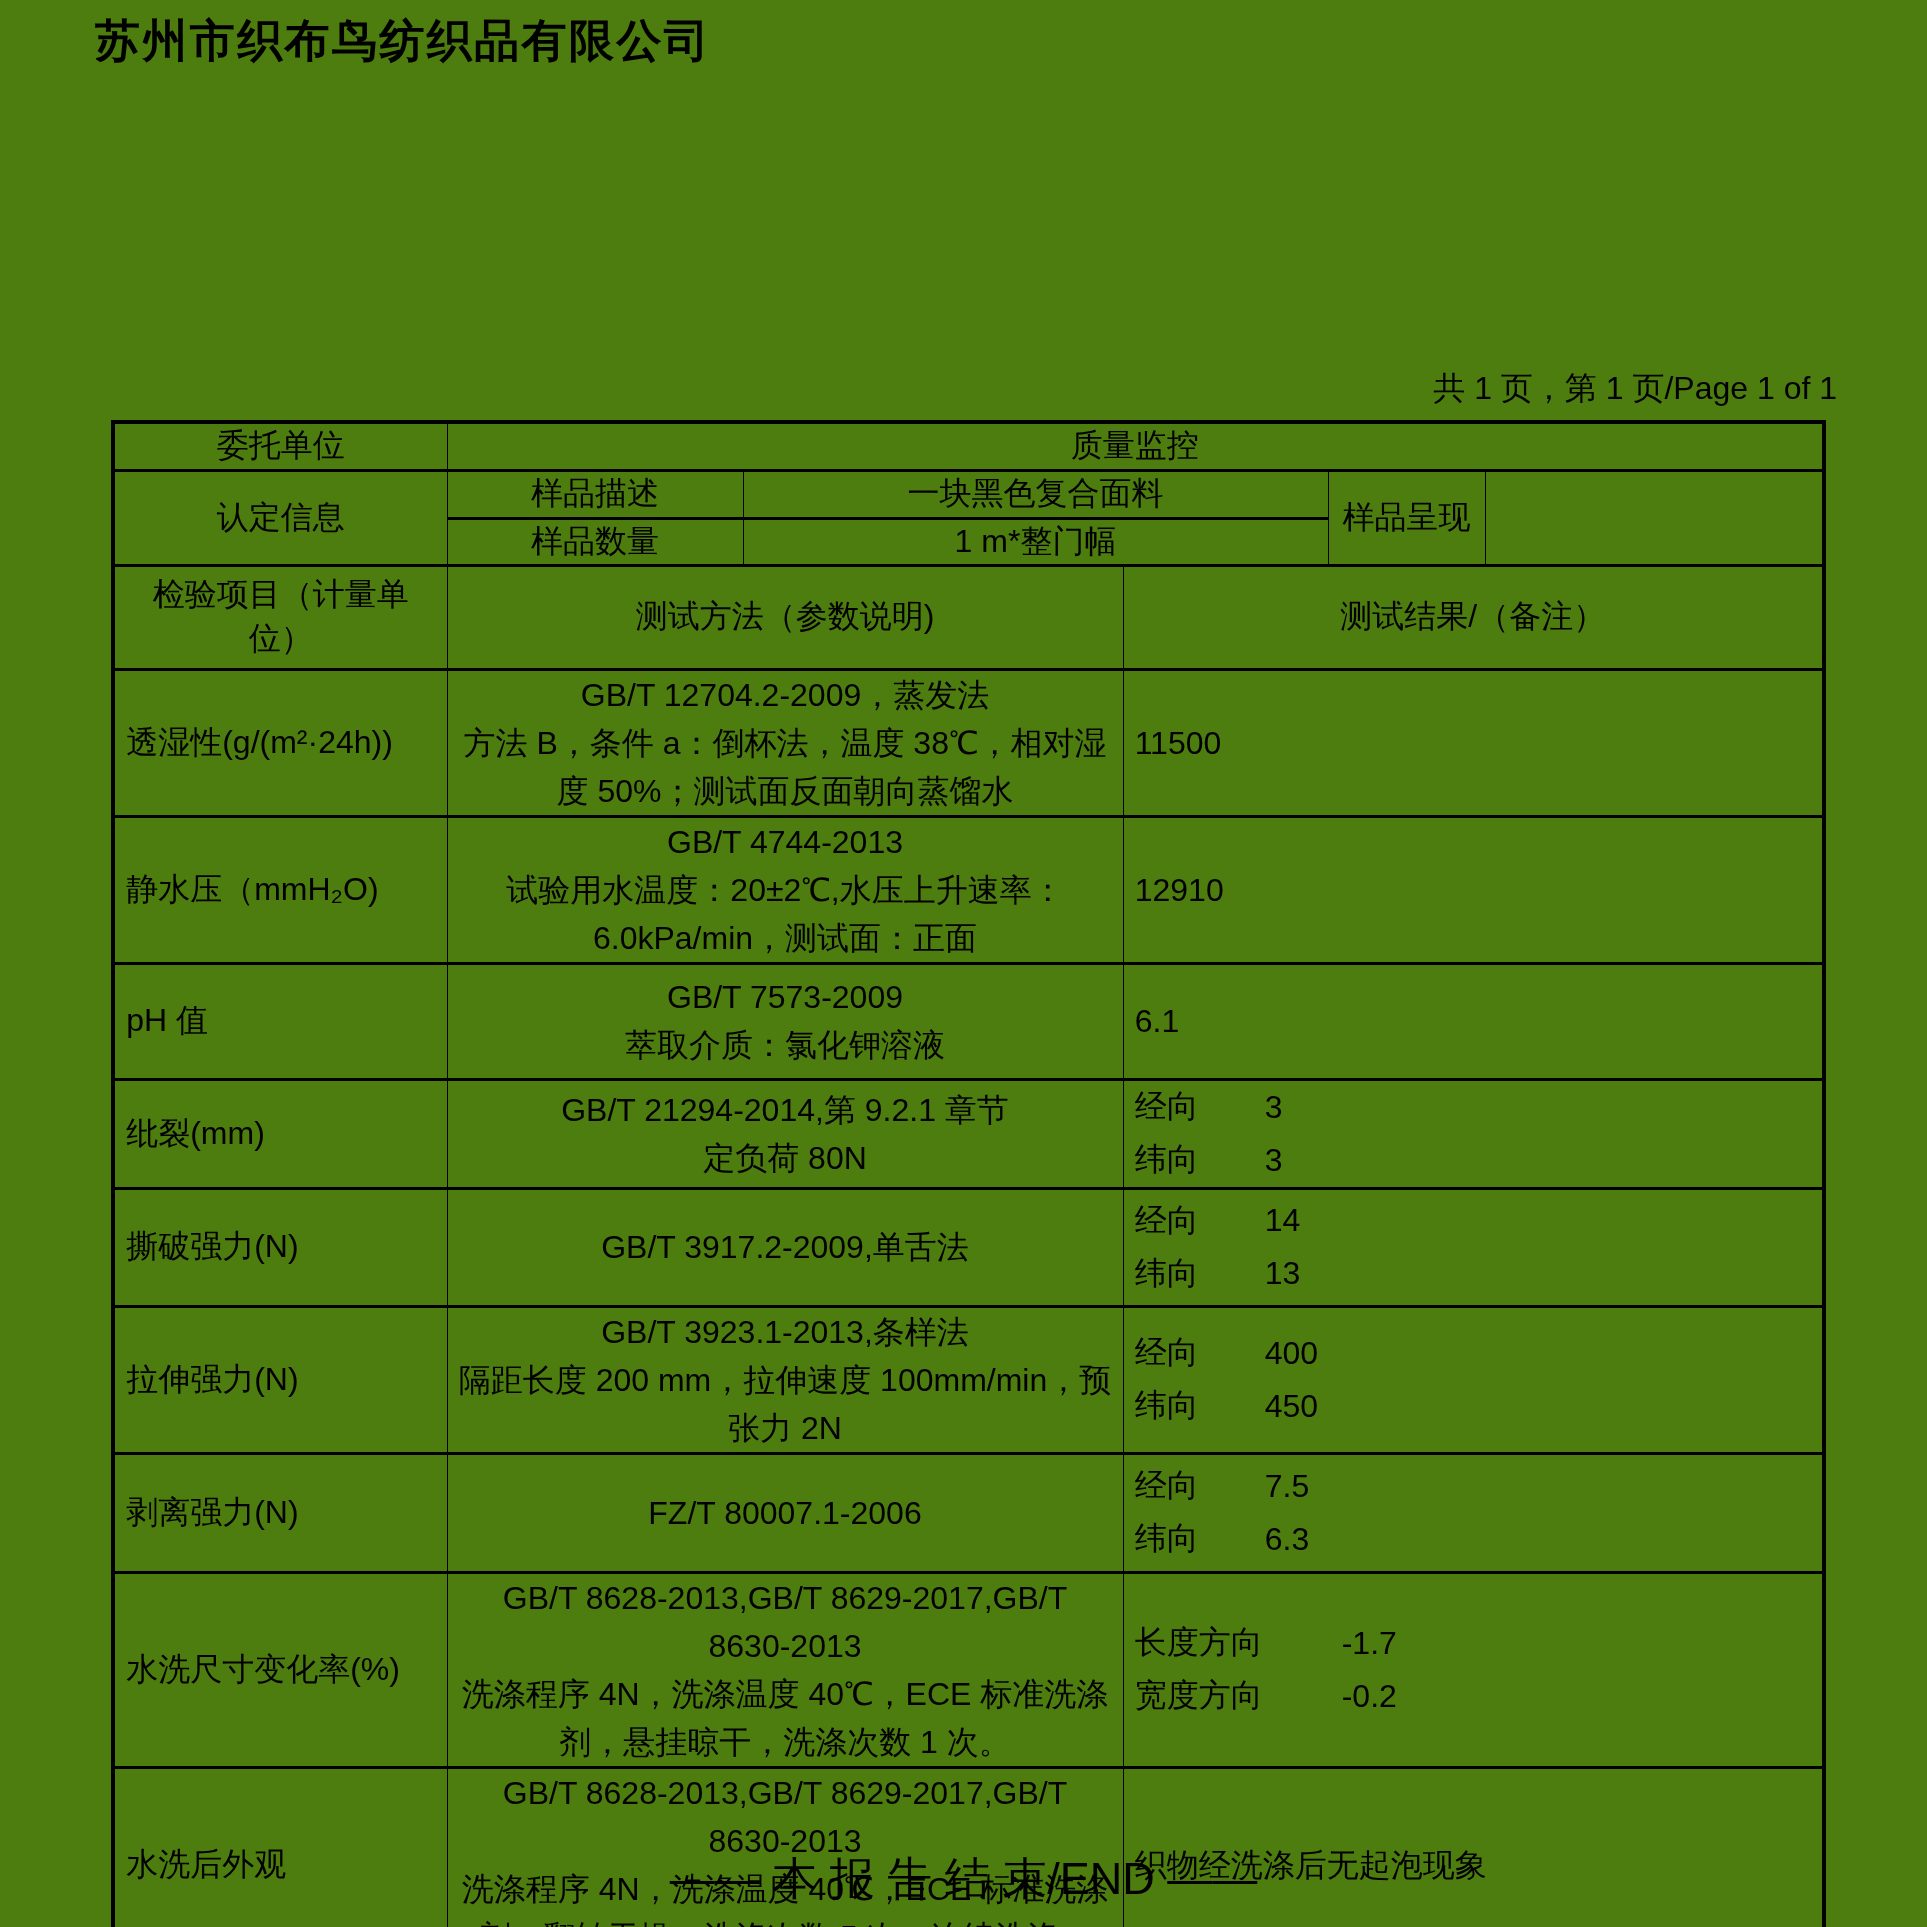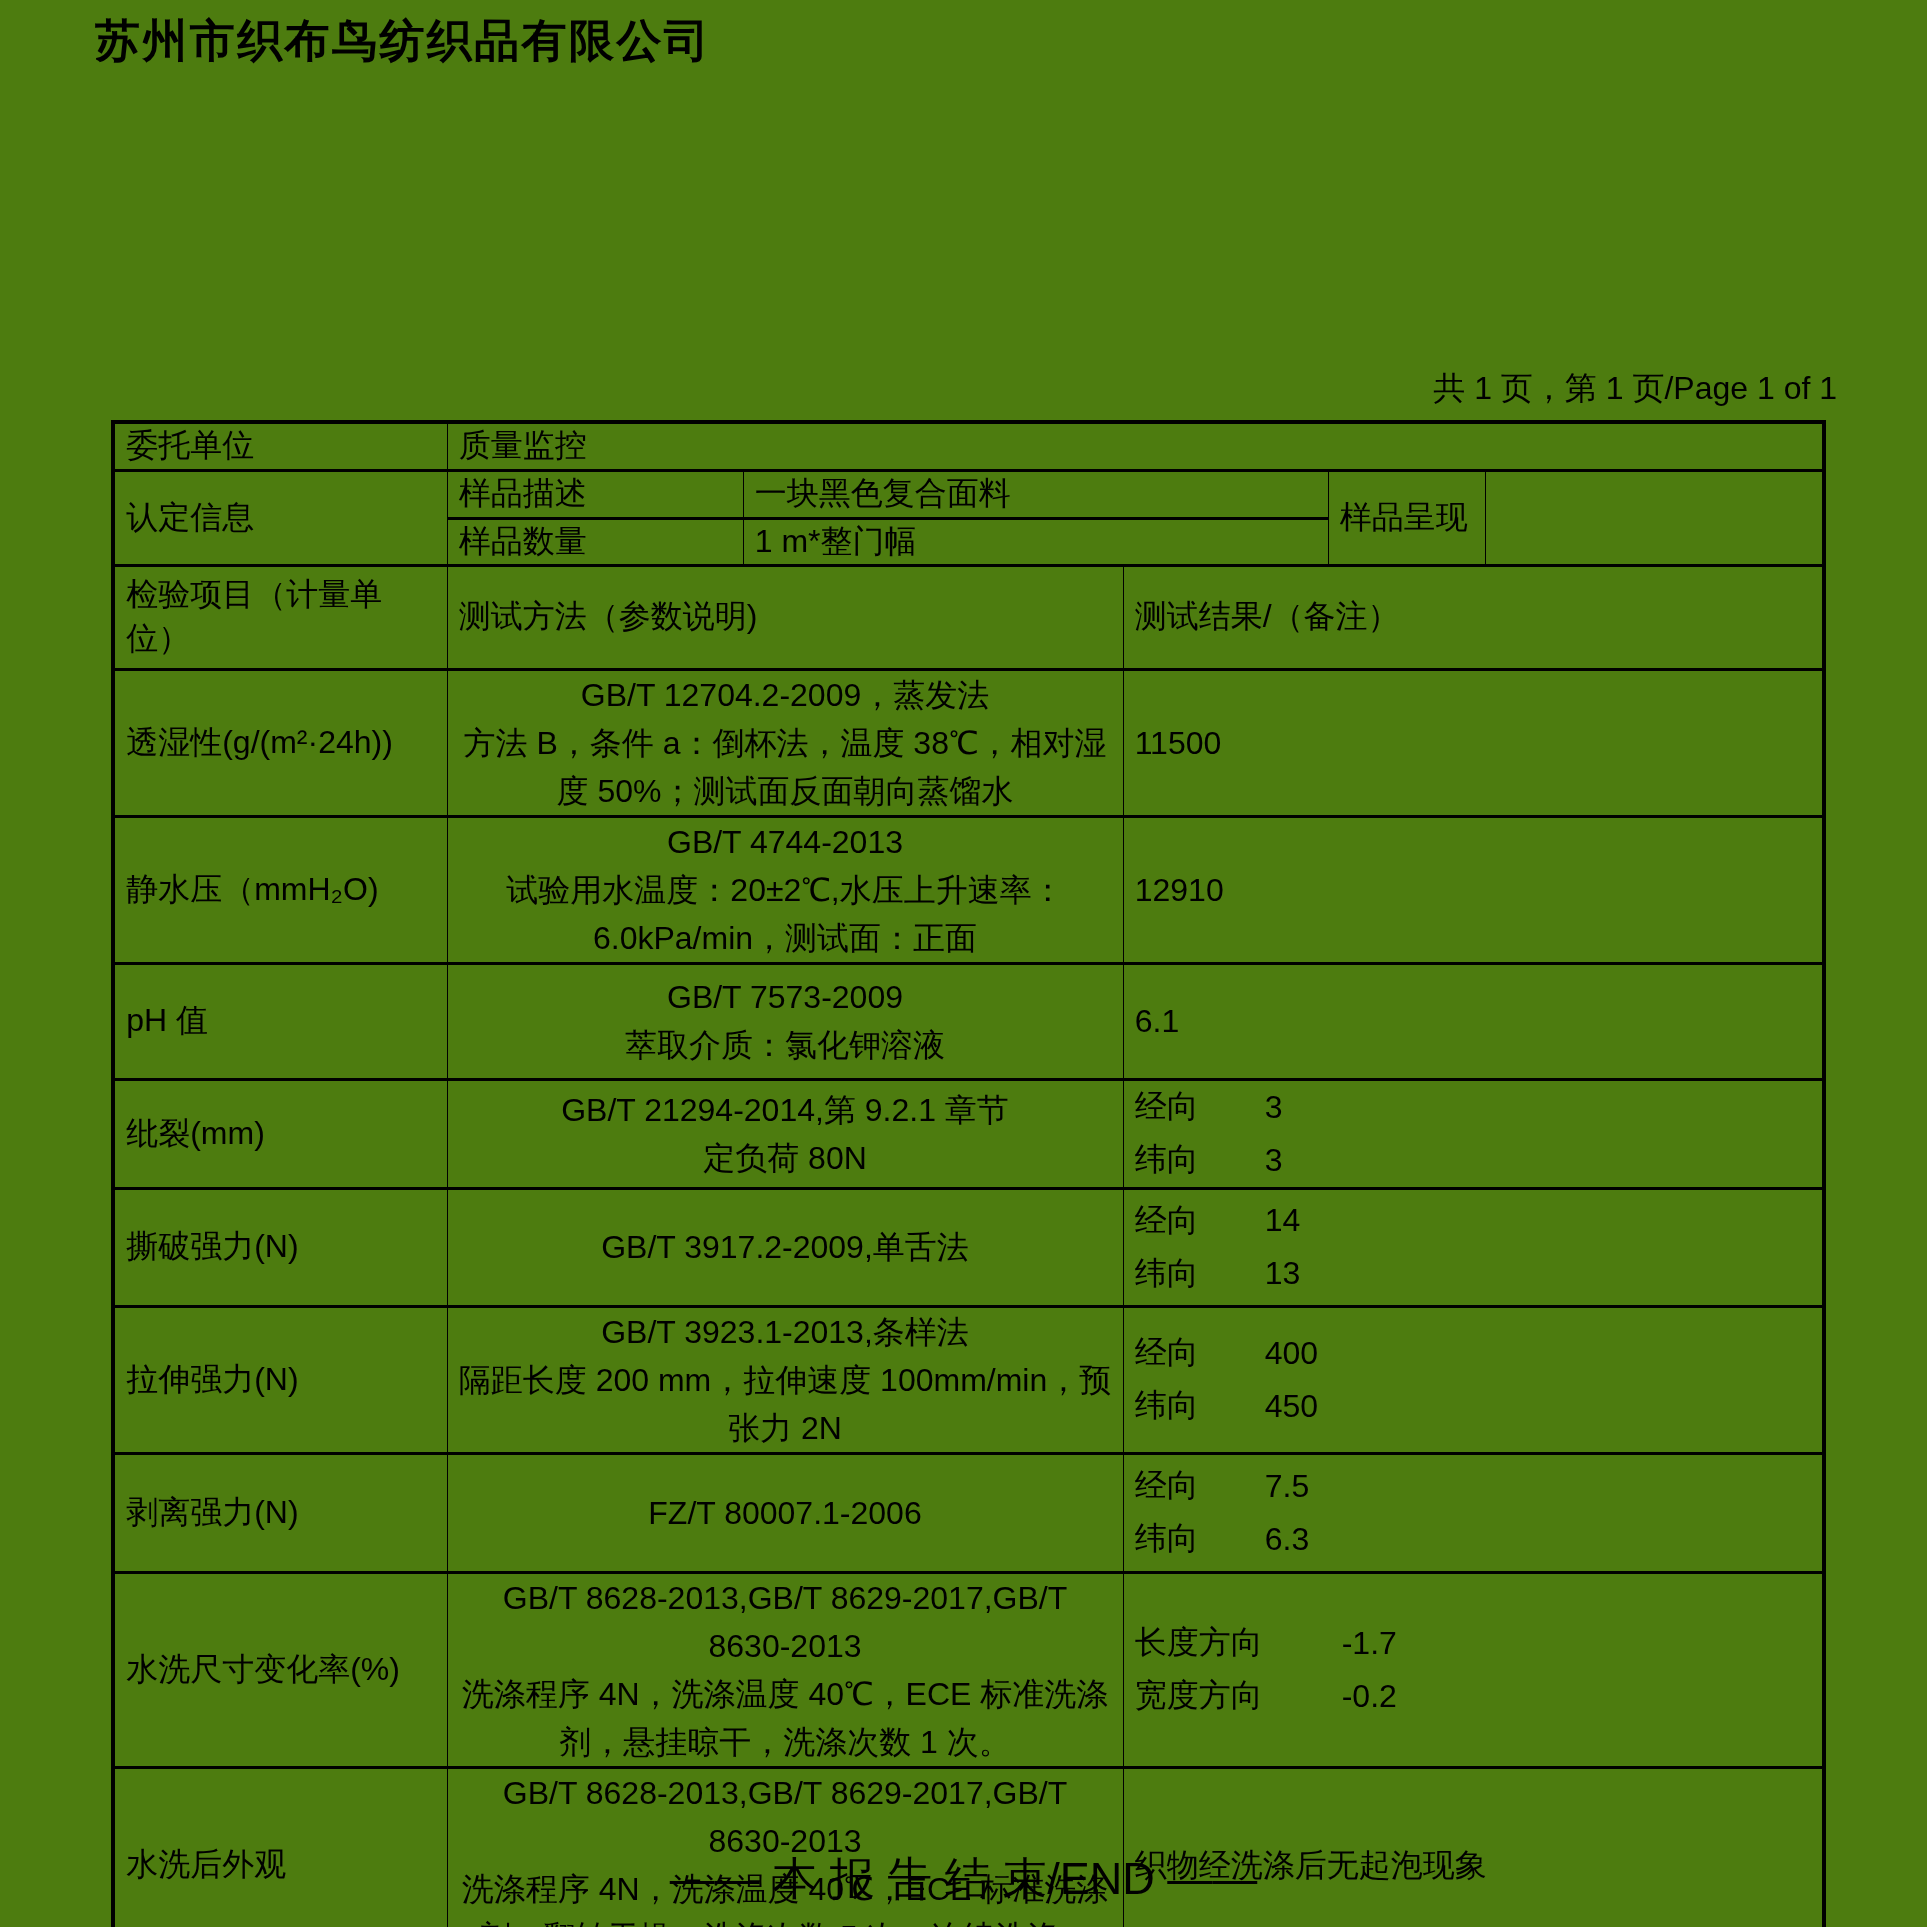--- a/index.html
+++ b/index.html
@@ -38,21 +38,21 @@
     border:4.8px solid #000;
     border-bottom-width:8px;
   }
   table.report td {
     border:1.6px solid #000;
     border-top-width:3.2px; border-bottom-width:3.2px;
     padding:0 11.2px;
     vertical-align:middle;
     overflow:hidden;
   }
-  td.c { }
+  td.c { text-align:center; }
   td.item { padding-left:17.6px; }
   td.method {
     white-space:pre-line;
     line-height:1.5;
     padding-left:21px; padding-right:14.4px;text-align:center;
   }
   td.result-single { padding-left:16px; line-height:1.5; }
   td.result-pairs { padding-left:16px; }
   .pair-line { display:flex; align-items:center; height:53px; }
   .pair-line .lbl { flex:none; width:130px; }

